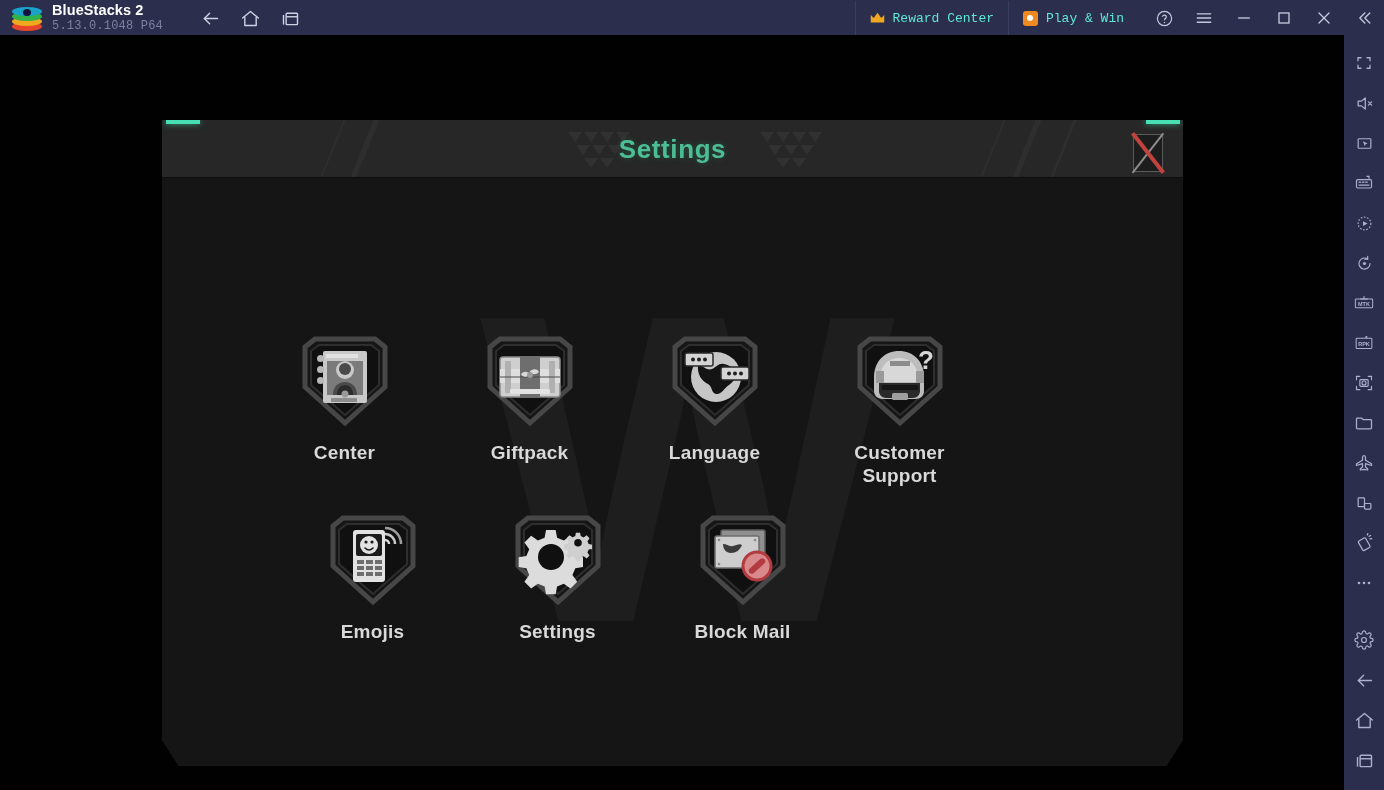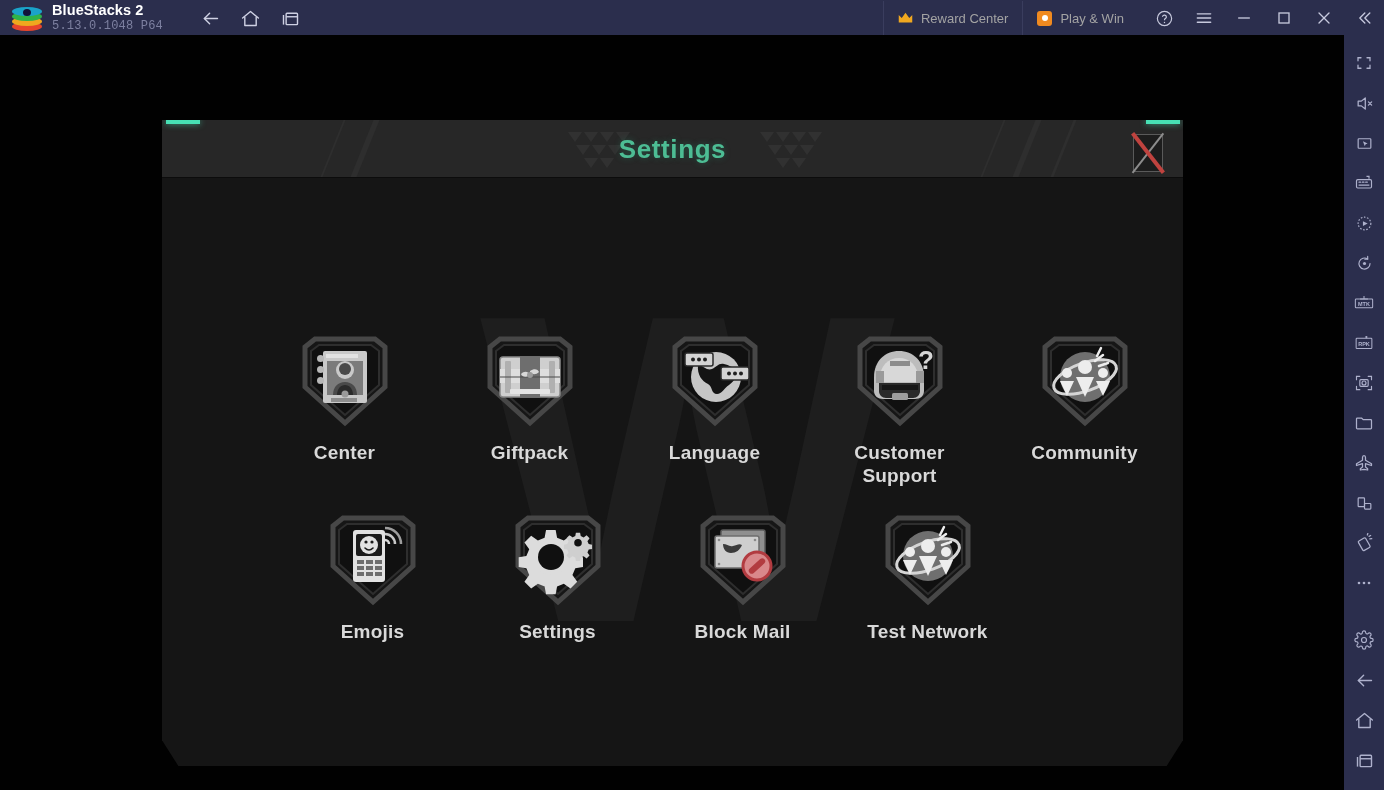--- a/index.html
+++ b/index.html
@@ -35,22 +35,23 @@
 
   .navbtn { width: 26px; height: 26px; display: flex; align-items: center; justify-content: center;
             cursor: pointer; flex: none; }
   .navbtn svg { display: block; }
   #nav-group { display: flex; gap: 14px; margin-left: 34px; }
 
   #topbar-spacer { flex: 1 1 auto; }
 
   .tbpill {
     height: 35px; display: flex; align-items: center; gap: 8px;
-    padding: 0 14px; color: #a3a3a3; font-size: 13px; cursor: pointer;
+    padding: 0 14px; color: #5eead4; font-size: 13px; cursor: pointer;
     border-left: 1px solid #3a3d5e;
+    font-family: Liberation Mono, monospace;
   }
   .crown { width: 15px; height: 12px; position: relative; }
   .crown svg { display:block; }
   .pw-badge { width: 15px; height: 15px; border-radius: 3px; background: #f08a20;
               display: flex; align-items: center; justify-content: center; }
   .pw-badge i { width: 6px; height: 6px; background: #fff; border-radius: 50%; font-style: normal; }
 
   #win-group { display: flex; align-items: center; gap: 0px; margin-left: 6px; }
   .winbtn { width: 40px; height: 35px; display: flex; align-items: center; justify-content: center;
             cursor: pointer; color: #c7c9dd; }
@@ -377,38 +378,20 @@
                 <path d="M44 36h20v5H44z" fill="#8c8c8c"></path>
                 <path d="M30 46h8v12h-8z" fill="#9a9a9a"></path>
                   <path d="M70 46h8v12h-8z" fill="#9a9a9a"></path>
                 <text x="80" y="44" font-size="26" font-weight="bold" fill="#d6d6d6" font-family="Liberation Sans, sans-serif" text-anchor="middle">?</text>
               </svg>
             </div>
             <div class="cell-label" style="white-space:pre-line">Customer
 Support</div>
           </div>
 
-          <div class="cell">
-            <div class="badge">
-              <svg viewBox="0 0 108 108">
-                <path d="M14 22 L24 14 H84 L94 22 V62 L54 98 L14 62 Z" fill="#161616" stroke="#474747" stroke-width="5"></path>
-                <path d="M20 26 L28 20 H80 L88 26 V60 L54 90 L20 60 Z" fill="#101010" stroke="#2e2e2e" stroke-width="2"></path>
-                <circle cx="54" cy="52" r="25" fill="#6f6f6f"></circle>
-                <ellipse cx="54" cy="52" rx="33" ry="14" transform="rotate(-20 54 52)" fill="none" stroke="#d5d5d5" stroke-width="3"></ellipse>
-                <circle cx="54" cy="42" r="7" fill="#ededed"></circle>
-                <path d="M45 52h18l-9 20z" fill="#ededed"></path>
-                <circle cx="36" cy="48" r="5" fill="#ededed"></circle>
-                <path d="M29 56h14l-7 15z" fill="#ededed"></path>
-                <circle cx="72" cy="48" r="5" fill="#ededed"></circle>
-                <path d="M65 56h14l-7 15z" fill="#ededed"></path>
-                <path d="M64 36l8-6M68 41l9-3M66 31l4-8" stroke="#ededed" stroke-width="2.5" stroke-linecap="round"></path>
-              </svg>
-            </div>
-            <div class="cell-label">Community</div>
-          </div>
         </div>
 
         <div class="grid-row r2">
 
           <div class="cell">
             <div class="badge">
               <svg viewBox="0 0 108 108">
                 <path d="M14 22 L24 14 H84 L94 22 V62 L54 98 L14 62 Z" fill="#161616" stroke="#474747" stroke-width="5"></path>
                 <path d="M20 26 L28 20 H80 L88 26 V60 L54 90 L20 60 Z" fill="#101010" stroke="#2e2e2e" stroke-width="2"></path>
                 <rect x="34" y="26" width="32" height="52" rx="3" fill="#e2e2e2"></rect>
@@ -465,38 +448,20 @@
                   <circle cx="30" cy="60" r="1.3" fill="#8a8a8a"></circle>
                 <circle cx="66" cy="36" r="1.3" fill="#8a8a8a"></circle>
                   <circle cx="66" cy="60" r="1.3" fill="#8a8a8a"></circle>
                 <circle cx="68" cy="62" r="14" fill="#d9888b" stroke="#b23b40" stroke-width="3"></circle>
                 <rect x="58" y="59" width="20" height="6" rx="3" fill="#b23b40" transform="rotate(-42 68 62)"></rect>
               </svg>
             </div>
             <div class="cell-label">Block Mail</div>
           </div>
 
-          <div class="cell">
-            <div class="badge">
-              <svg viewBox="0 0 108 108">
-                <path d="M14 22 L24 14 H84 L94 22 V62 L54 98 L14 62 Z" fill="#161616" stroke="#474747" stroke-width="5"></path>
-                <path d="M20 26 L28 20 H80 L88 26 V60 L54 90 L20 60 Z" fill="#101010" stroke="#2e2e2e" stroke-width="2"></path>
-                <circle cx="54" cy="52" r="25" fill="#6f6f6f"></circle>
-                <ellipse cx="54" cy="52" rx="33" ry="14" transform="rotate(-20 54 52)" fill="none" stroke="#d5d5d5" stroke-width="3"></ellipse>
-                <circle cx="54" cy="42" r="7" fill="#ededed"></circle>
-                <path d="M45 52h18l-9 20z" fill="#ededed"></path>
-                <circle cx="36" cy="48" r="5" fill="#ededed"></circle>
-                <path d="M29 56h14l-7 15z" fill="#ededed"></path>
-                <circle cx="72" cy="48" r="5" fill="#ededed"></circle>
-                <path d="M65 56h14l-7 15z" fill="#ededed"></path>
-                <path d="M64 36l8-6M68 41l9-3M66 31l4-8" stroke="#ededed" stroke-width="2.5" stroke-linecap="round"></path>
-              </svg>
-            </div>
-            <div class="cell-label">Test Network</div>
-          </div>
         </div>
       </div>
     </div>
   </div>
 
   <div id="sidebar">
 
     <div class="sbicon">
       <svg width="18" height="18" viewBox="0 0 24 24" fill="none" stroke="#aeb1cc" stroke-width="1.7" stroke-linecap="round">
         <path d="M4 9V5h4"></path>

